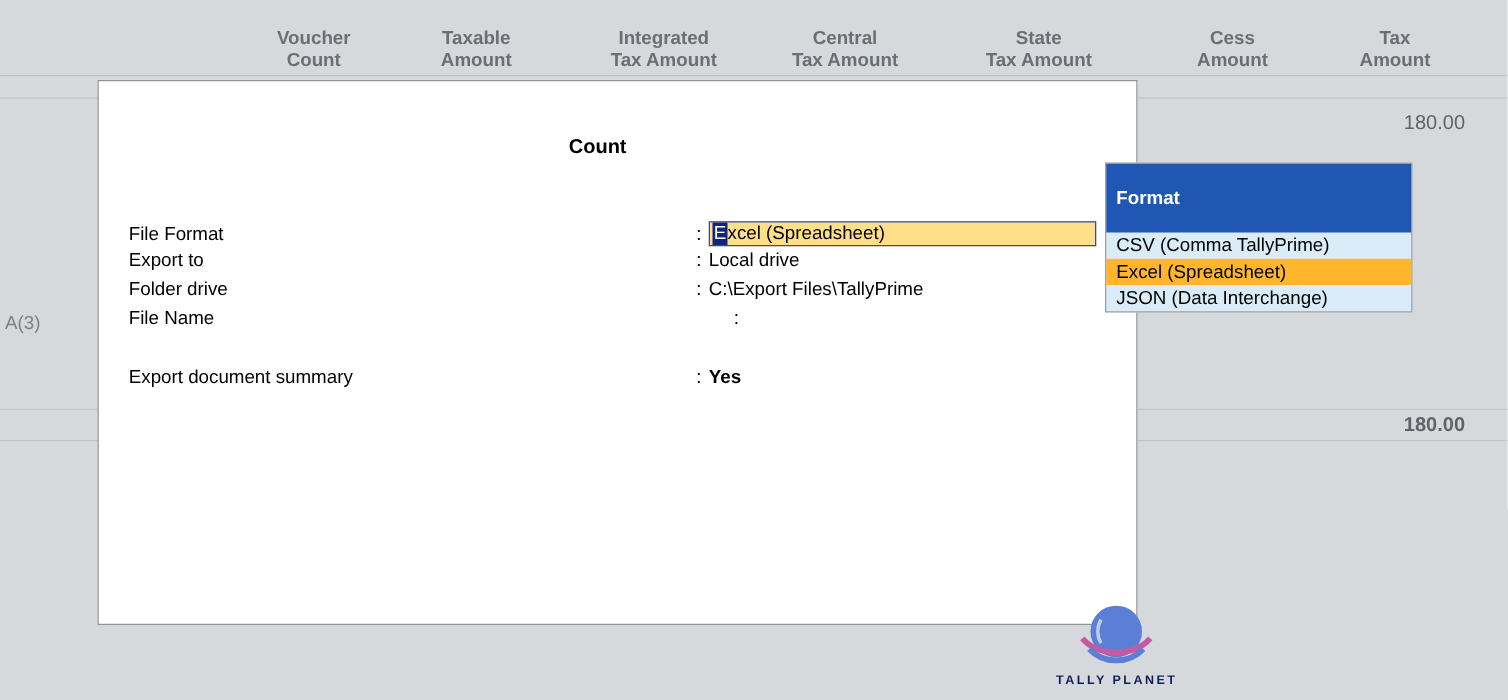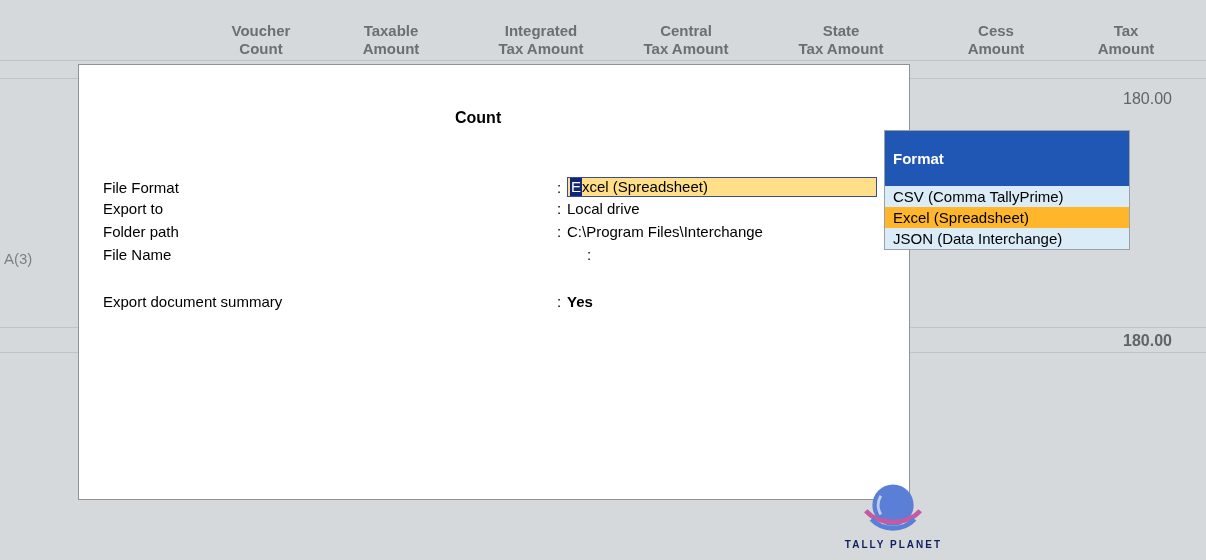--- a/index.html
+++ b/index.html
@@ -13,21 +13,21 @@
     }
 
     
     .bg-headers {
       position: absolute;
       top: 22px;
       left: 0;
       right: 0;
       display: flex;
       justify-content: flex-end;
-      padding-right: 20px;
+      padding-right: 30px;
       color: #6a6f74;
       font-size: 15px;
       font-weight: 600;
       margin-left: 26px;
     }
     .bg-header-col {
       text-align: center;
       line-height: 1.2;
     }
     .hc-voucher { width: 110px; margin-left: 160px; }
@@ -208,23 +208,23 @@
     </div>
   </div>
 
   <div class="field-row fr-2">
     <div class="field-label">Export to</div>
     <div class="colon">:</div>
     <div class="field-value">Local drive</div>
   </div>
 
   <div class="field-row fr-3">
-    <div class="field-label">Folder path</div>
-    <div class="colon">:</div>
-    <div class="field-value">C:\Program Files\Interchange</div>
+    <div class="field-label">Folder drive</div>
+    <div class="colon">:</div>
+    <div class="field-value">C:\Export Files\TallyPrime</div>
   </div>
 
   <div class="field-row fr-4">
     <div class="field-label">File Name</div>
     <div class="colon">:</div>
   </div>
 
   <div class="field-row fr-5">
     <div class="field-label">Export document summary</div>
     <div class="colon">:</div>

